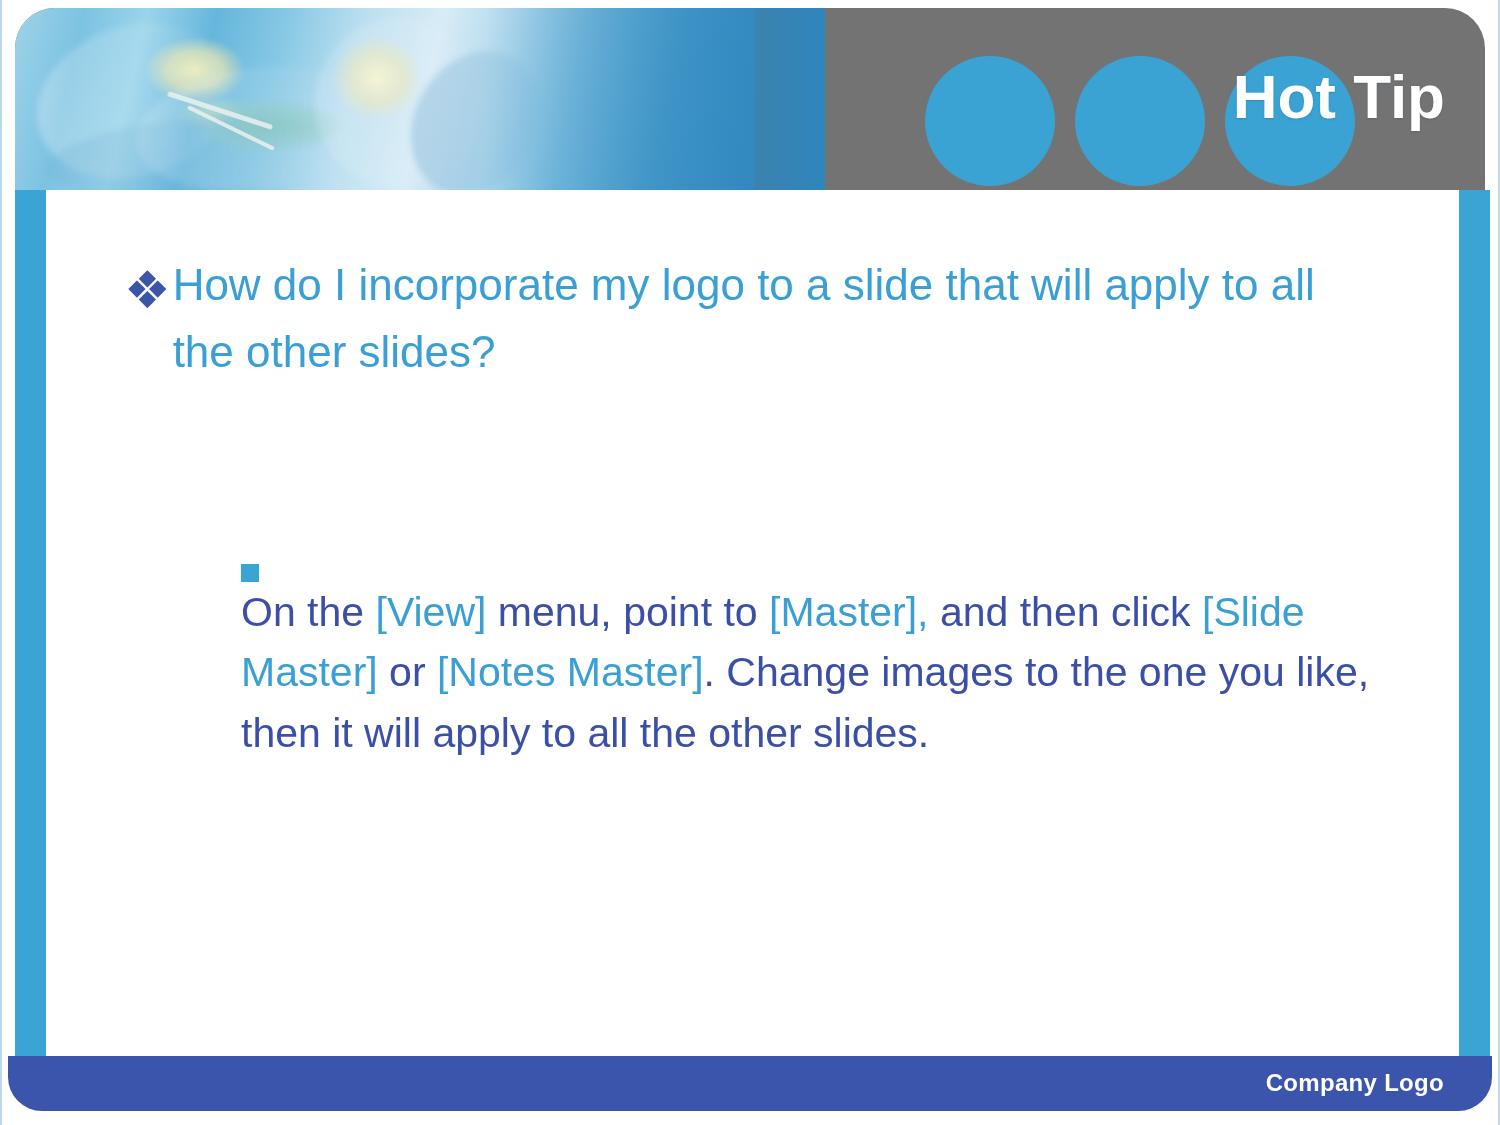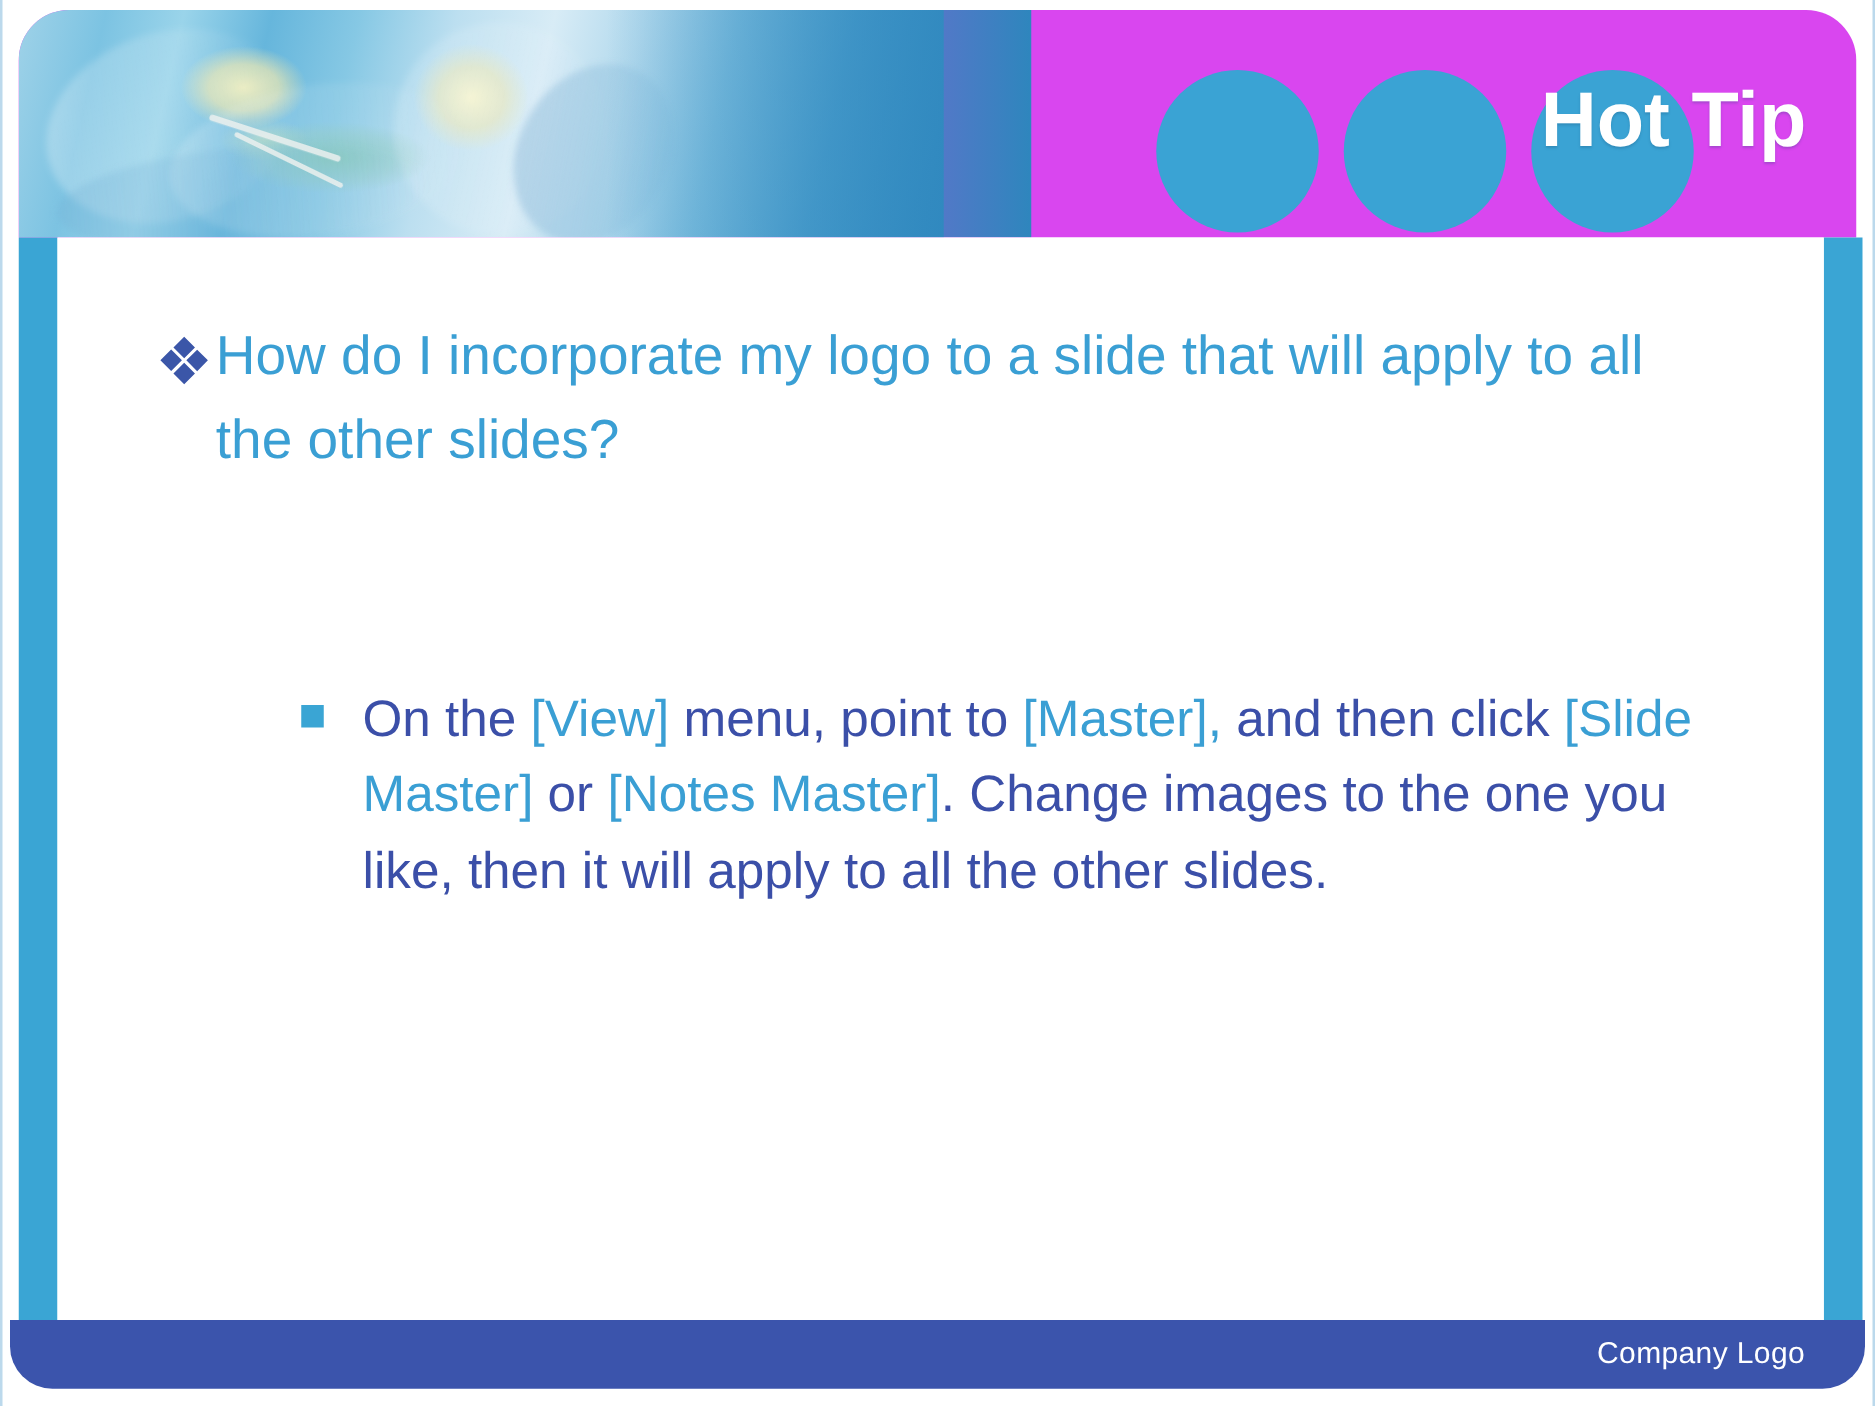--- a/index.html
+++ b/index.html
@@ -30,21 +30,21 @@
   .frame-left  { left: 0;    top: 0;    width: 2px;  height: 1125px; }
   .frame-right { left: 1498px; top: 0;  width: 2px;  height: 1125px; }
 
   
   .header {
     position: absolute;
     left: 15px;
     top: 8px;
     width: 1470px;
     height: 182px;
-    background: #d946ef;
+    background: #737373;
     border-radius: 40px 40px 0 0;
     overflow: hidden;
   }
 
   
   .header-photo {
     position: absolute;
     left: 0; top: 0;
     width: 740px; height: 182px;
     background:
@@ -163,20 +163,21 @@
     font-weight: normal;
   }
 
   .body-block {
     position: absolute;
     left: 195px;
     top: 355px;
     width: 1160px;
     display: flex;
     align-items: flex-start;
+    flex-direction: column;
   }
   .body-bullet {
     flex: 0 0 auto;
     width: 18px;
     height: 18px;
     background: #3aa5d4;
     margin-top: 19px;
     margin-right: 31px;
   }
   .body-text {
@@ -194,21 +195,21 @@
     width: 1484px;
     height: 55px;
     background: #3b54ac;
     border-radius: 0 0 34px 34px;
   }
   .footer-logo {
     position: absolute;
     right: 56px;
     top: 1069px;
     font-size: 24px;
-    font-weight: normal;
+    font-weight: bold;
     color: #ffffff;
     letter-spacing: 0.3px;
     white-space: nowrap;
   }
 </style>
 </head>
 <body>
 
 <div id="slide">
 

